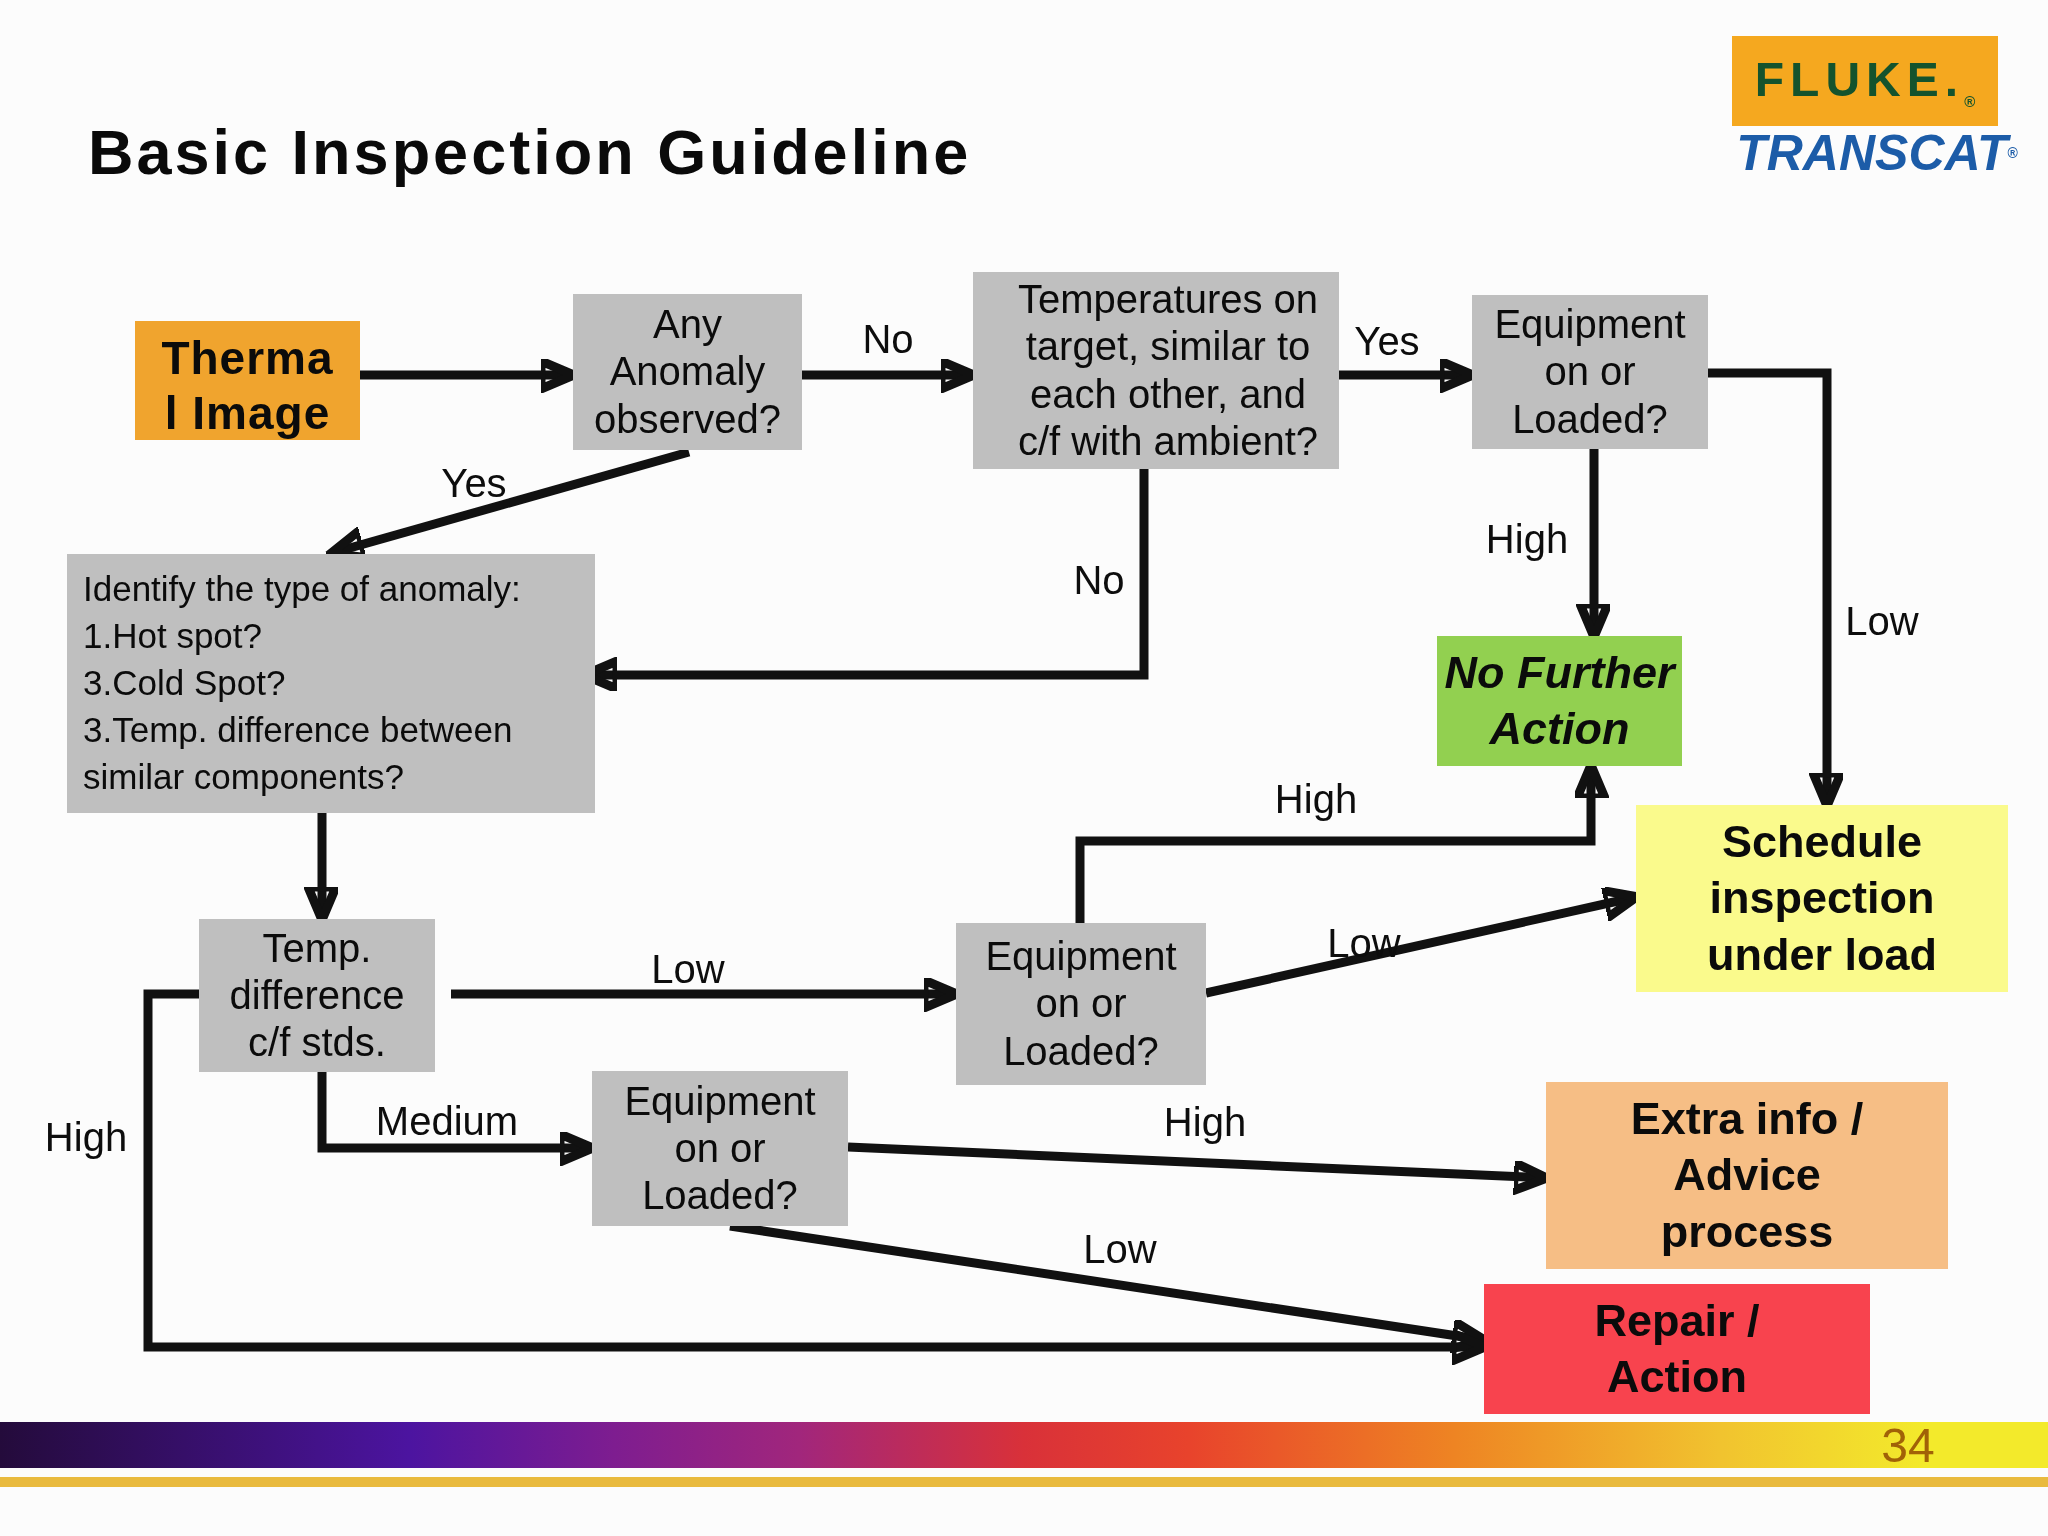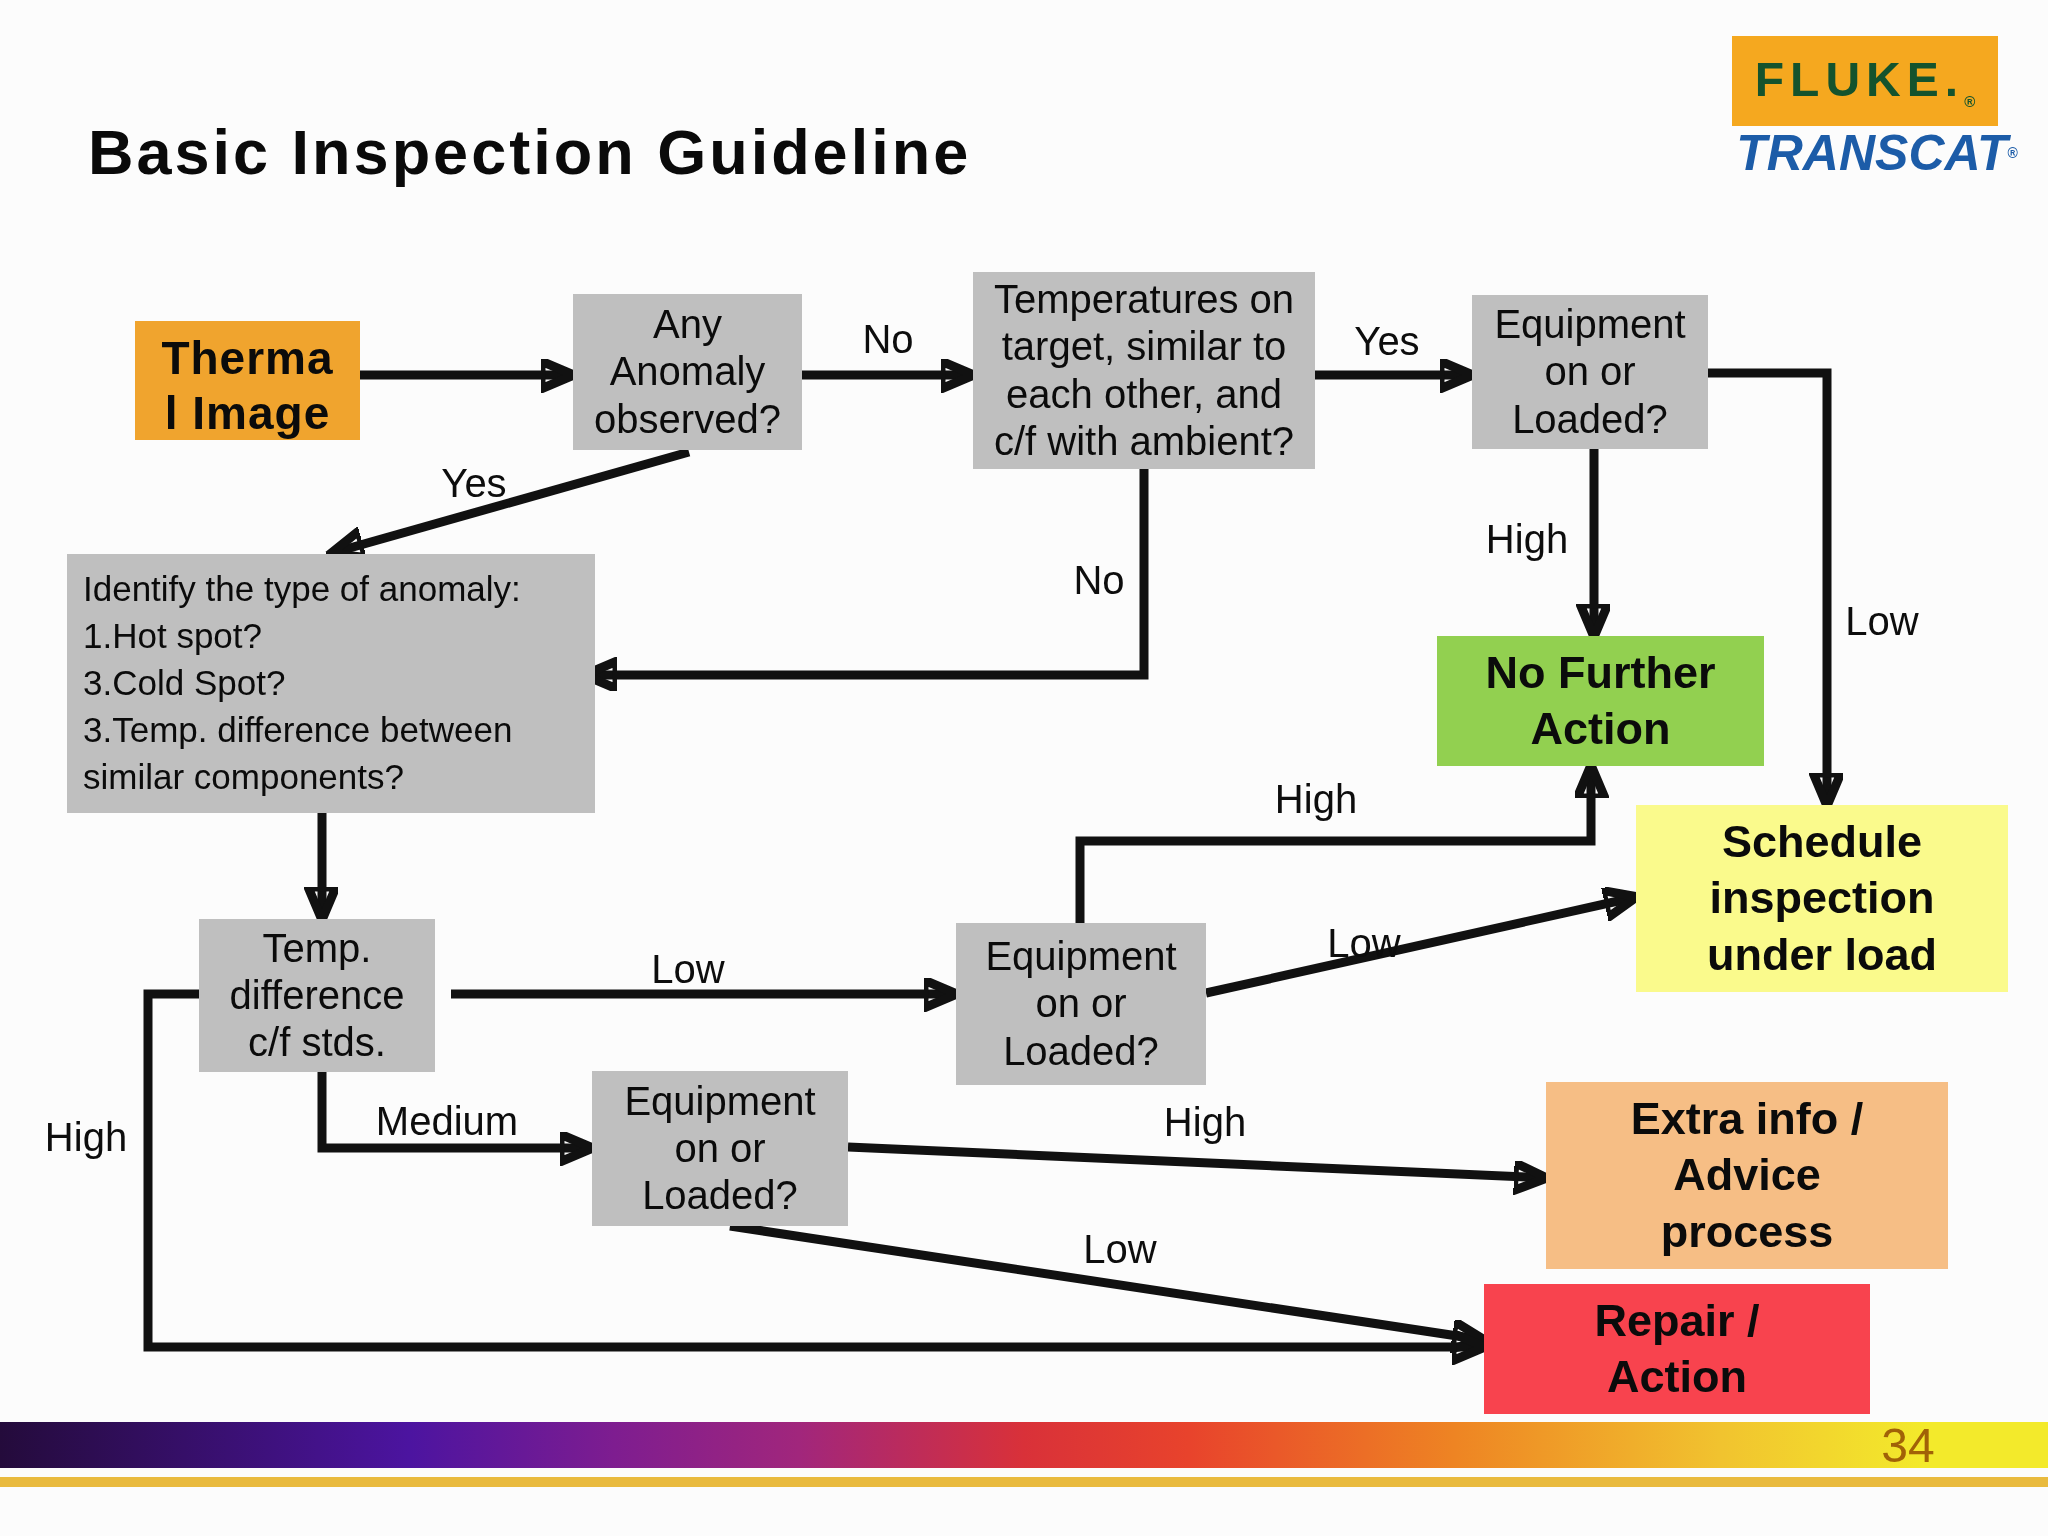--- a/index.html
+++ b/index.html
@@ -103,42 +103,42 @@
   <div class="nl">Therma</div>
   <div class="nl">l Image</div>
 </div>
 
 <div class="node gray" style="left:573px;top:294px;width:229px;height:156px;">
   <div class="nl">Any</div>
   <div class="nl">Anomaly</div>
   <div class="nl">observed?</div>
 </div>
 
-<div class="node gray" style="left:973px;top:272px;width:342px;height:197px;">
+<div class="node gray" style="left:973px;top:272px;width:342px;height:197px;padding-left:24px;">
   <div class="nl">Temperatures on</div>
   <div class="nl">target, similar to</div>
   <div class="nl">each other, and</div>
   <div class="nl">c/f with ambient?</div>
 </div>
 
 <div class="node gray" style="left:1472px;top:295px;width:236px;height:154px;">
   <div class="nl">Equipment</div>
   <div class="nl">on or</div>
   <div class="nl">Loaded?</div>
 </div>
 
 <div class="node gray identify" style="left:67px;top:554px;width:512px;height:259px;">
   <div class="nl">Identify the type of anomaly:</div>
   <div class="nl">1.Hot spot?</div>
   <div class="nl">3.Cold Spot?</div>
   <div class="nl">3.Temp. difference between</div>
   <div class="nl">similar components?</div>
 </div>
 
-<div class="node green outcome" style="left:1437px;top:636px;width:327px;height:130px;">
+<div class="node green outcome" style="left:1437px;top:636px;width:245px;height:130px;font-style:italic;">
   <div class="nl">No Further</div>
   <div class="nl">Action</div>
 </div>
 
 <div class="node yellow outcome" style="left:1636px;top:805px;width:372px;height:187px;">
   <div class="nl">Schedule</div>
   <div class="nl">inspection</div>
   <div class="nl">under load</div>
 </div>
 

